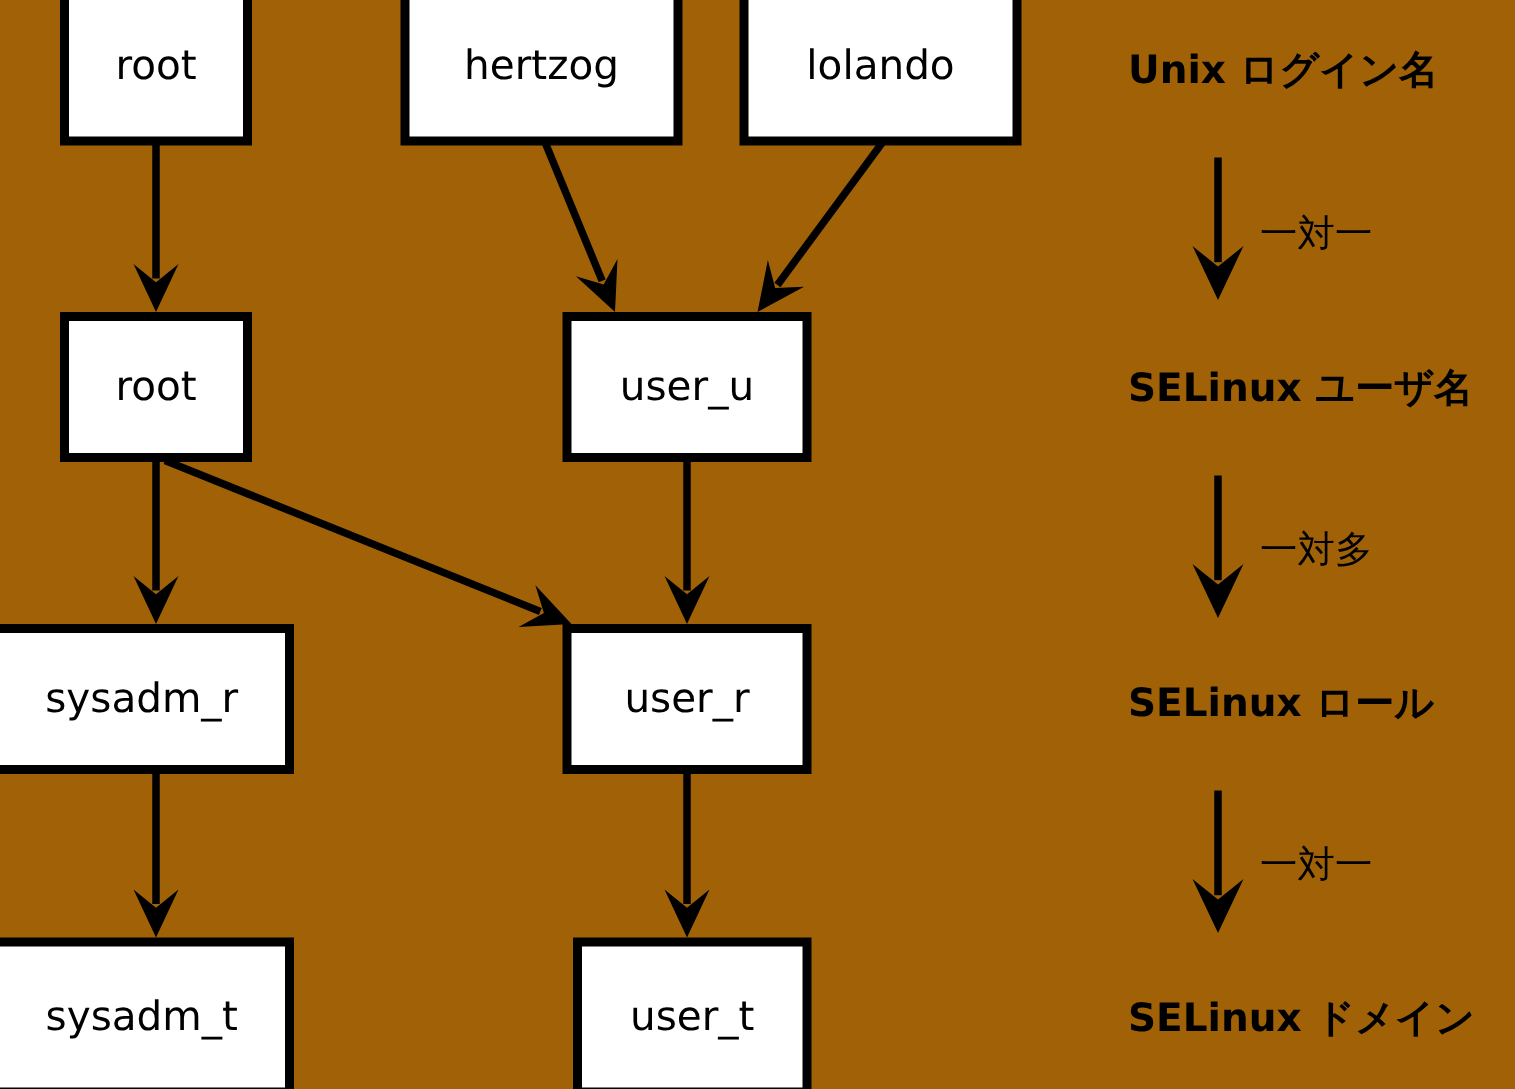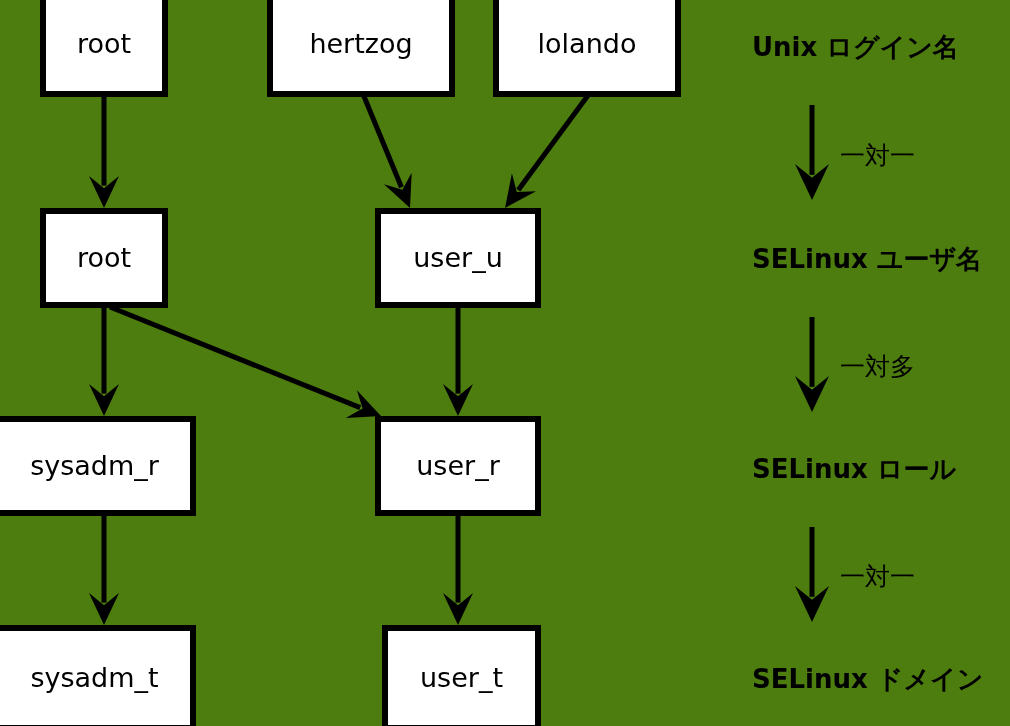--- a/index.html
+++ b/index.html
@@ -4,21 +4,21 @@
 <style>
   html, body {
     margin: 0;
     padding: 0;
     background: #ffffff;
   }
   #page {
     position: relative;
     width: 1010px;
     height: 726px;
-    background: #4d7c0f;
+    background: #a16207;
     overflow: hidden;
     font-family: "DejaVu Sans", sans-serif;
   }
   #diagram-svg {
     position: absolute;
     top: 0;
     left: 0;
     width: 1010px;
     height: 726px;
     display: block;

